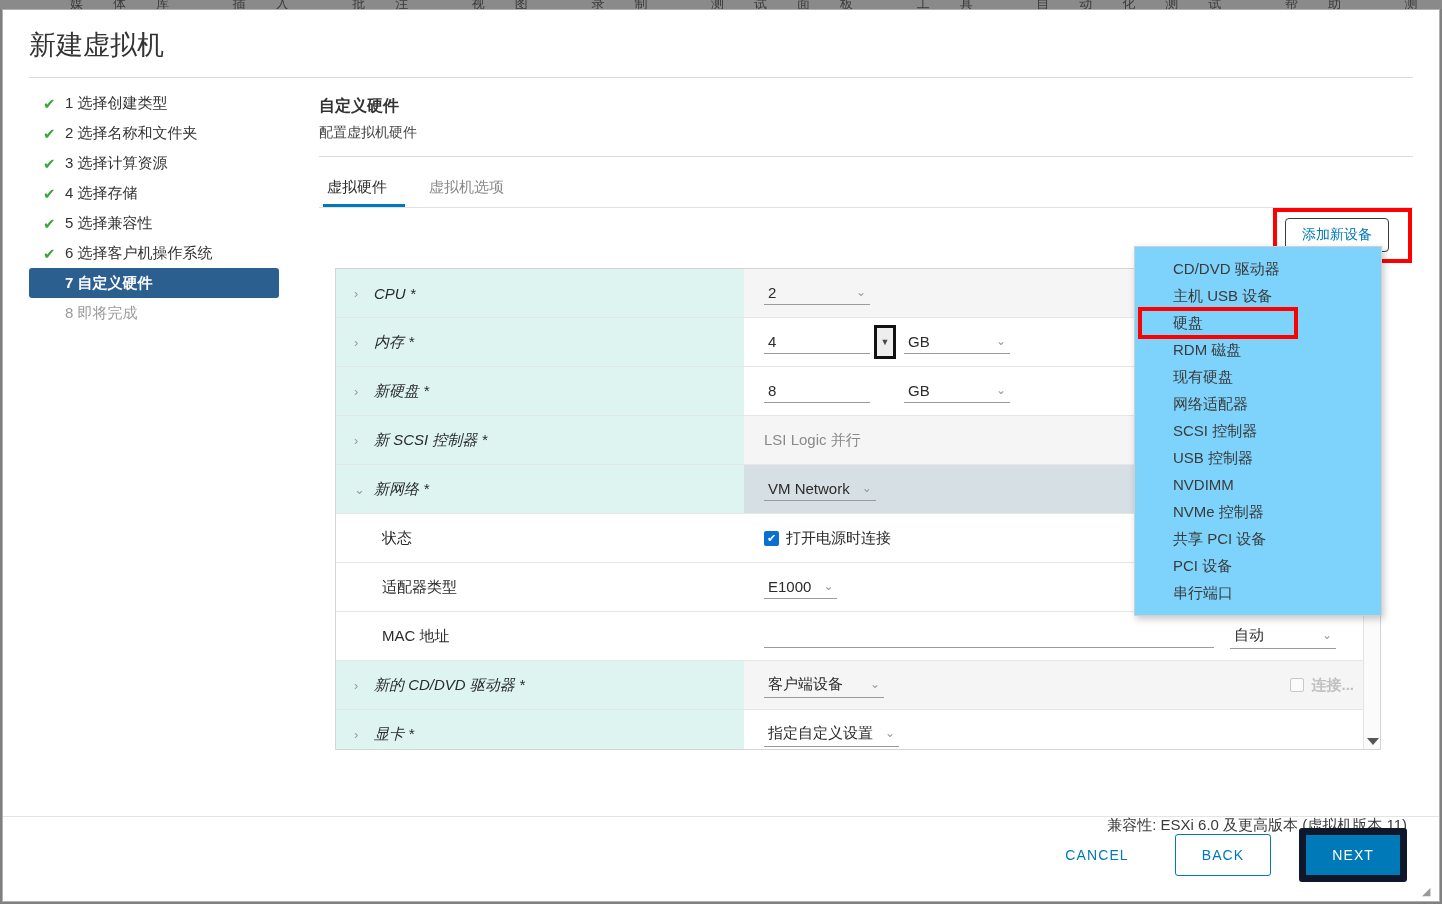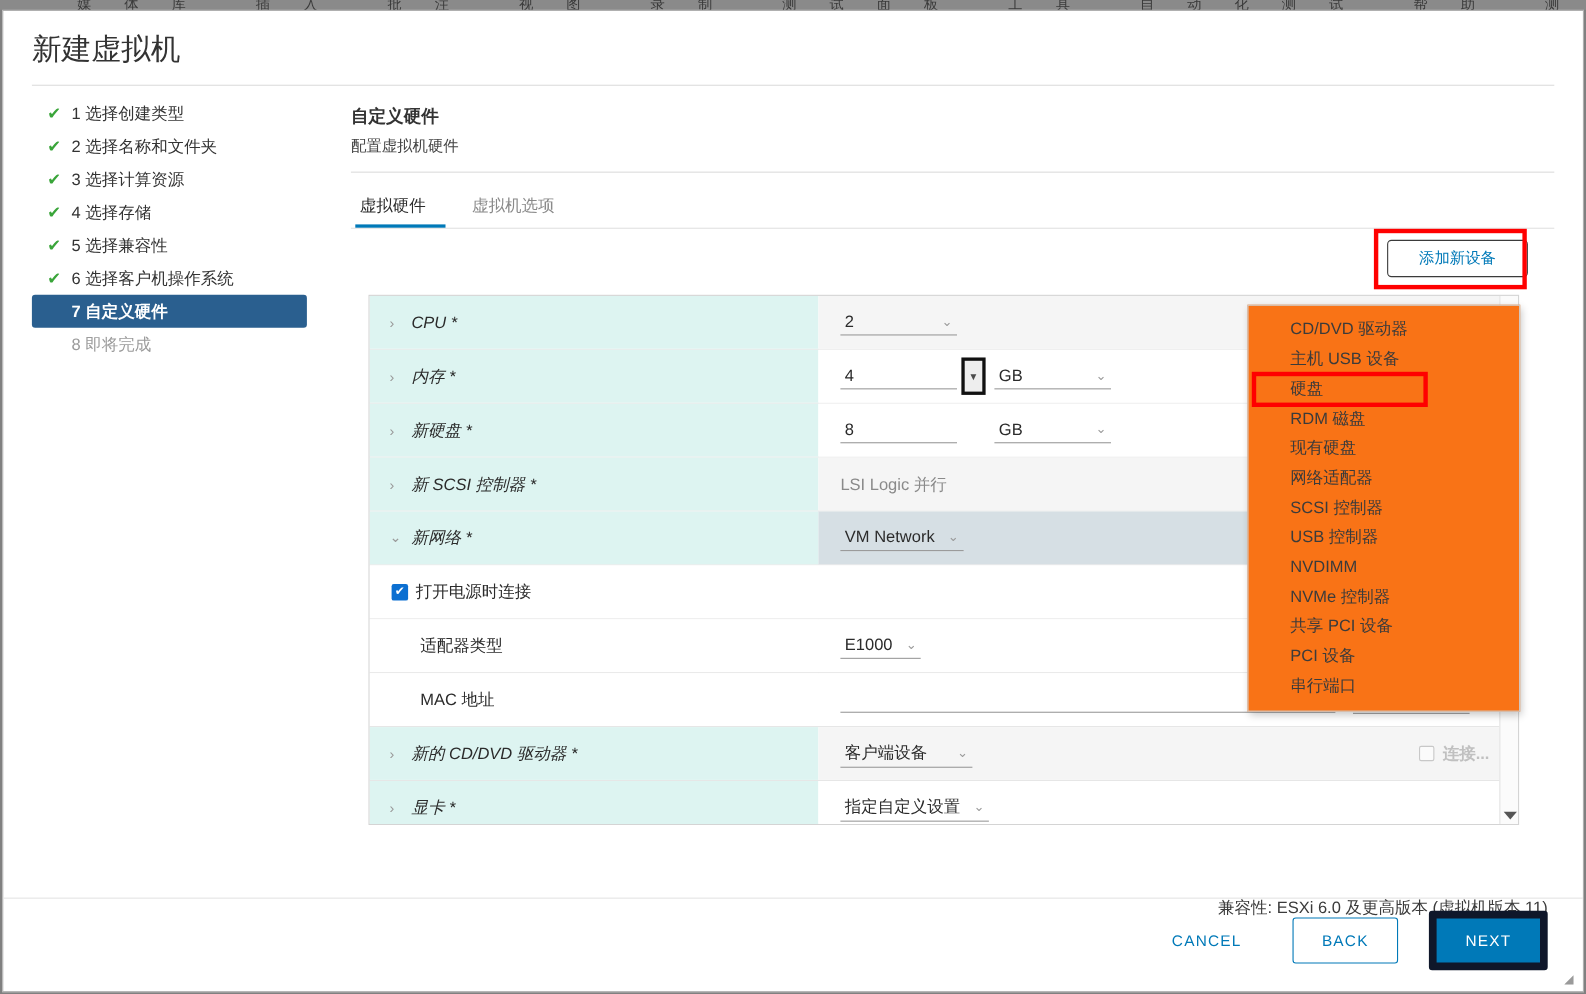--- a/index.html
+++ b/index.html
@@ -153,21 +153,21 @@
     position: absolute;
     right: 24px;
     top: 10px;
   }
   .add-btn {
     border: 1px solid #3b3b3b;
     border-radius: 4px;
     background: #ffffff;
     color: #0079b8;
     font-size: 14px;
-    padding: 7px 28px;
+    padding: 7px 16px;
     cursor: pointer;
     font-family: inherit;
   }
   .anno-box {
     position: absolute;
     border: 4px solid #ff0000;
     pointer-events: none;
   }
   #anno-add {
     left: -12px; top: -10px;
@@ -302,23 +302,23 @@
     left: 3px;
     width: 0; height: 0;
     border-left: 6px solid transparent;
     border-right: 6px solid transparent;
     border-top: 7px solid #555555;
   }
 
   
   .menu {
     position: absolute;
-    top: 267px; left: 1131px;
+    top: 236px; left: 1131px;
     width: 248px;
-    background: #f97316;
+    background: #7dd3fc;
     border: 1px solid #cfcfcf;
     box-shadow: 2px 3px 7px rgba(0,0,0,0.22);
     padding: 8px 0 9px 0;
     z-index: 40;
   }
   .menu-item {
     font-size: 15px;
     color: #3b3b3b;
     height: 27px;
     line-height: 27px;
@@ -515,20 +515,23 @@
             <span>新网络 *</span>
           </div>
           <div class="hw-value bg-sel">
             <span class="field ">
               <span>VM Network</span>
               <span class="caret">⌄</span>
             </span>
           </div>
         </div>
         <div class="hw-row">
+          <div class="hw-label sub">
+            <span>状态</span>
+          </div>
           <div class="hw-value bg-white">
             <span class="cb">✔</span>
             <span>打开电源时连接</span>
           </div>
         </div>
         <div class="hw-row">
           <div class="hw-label sub">
             <span>适配器类型</span>
           </div>
           <div class="hw-value bg-white">

